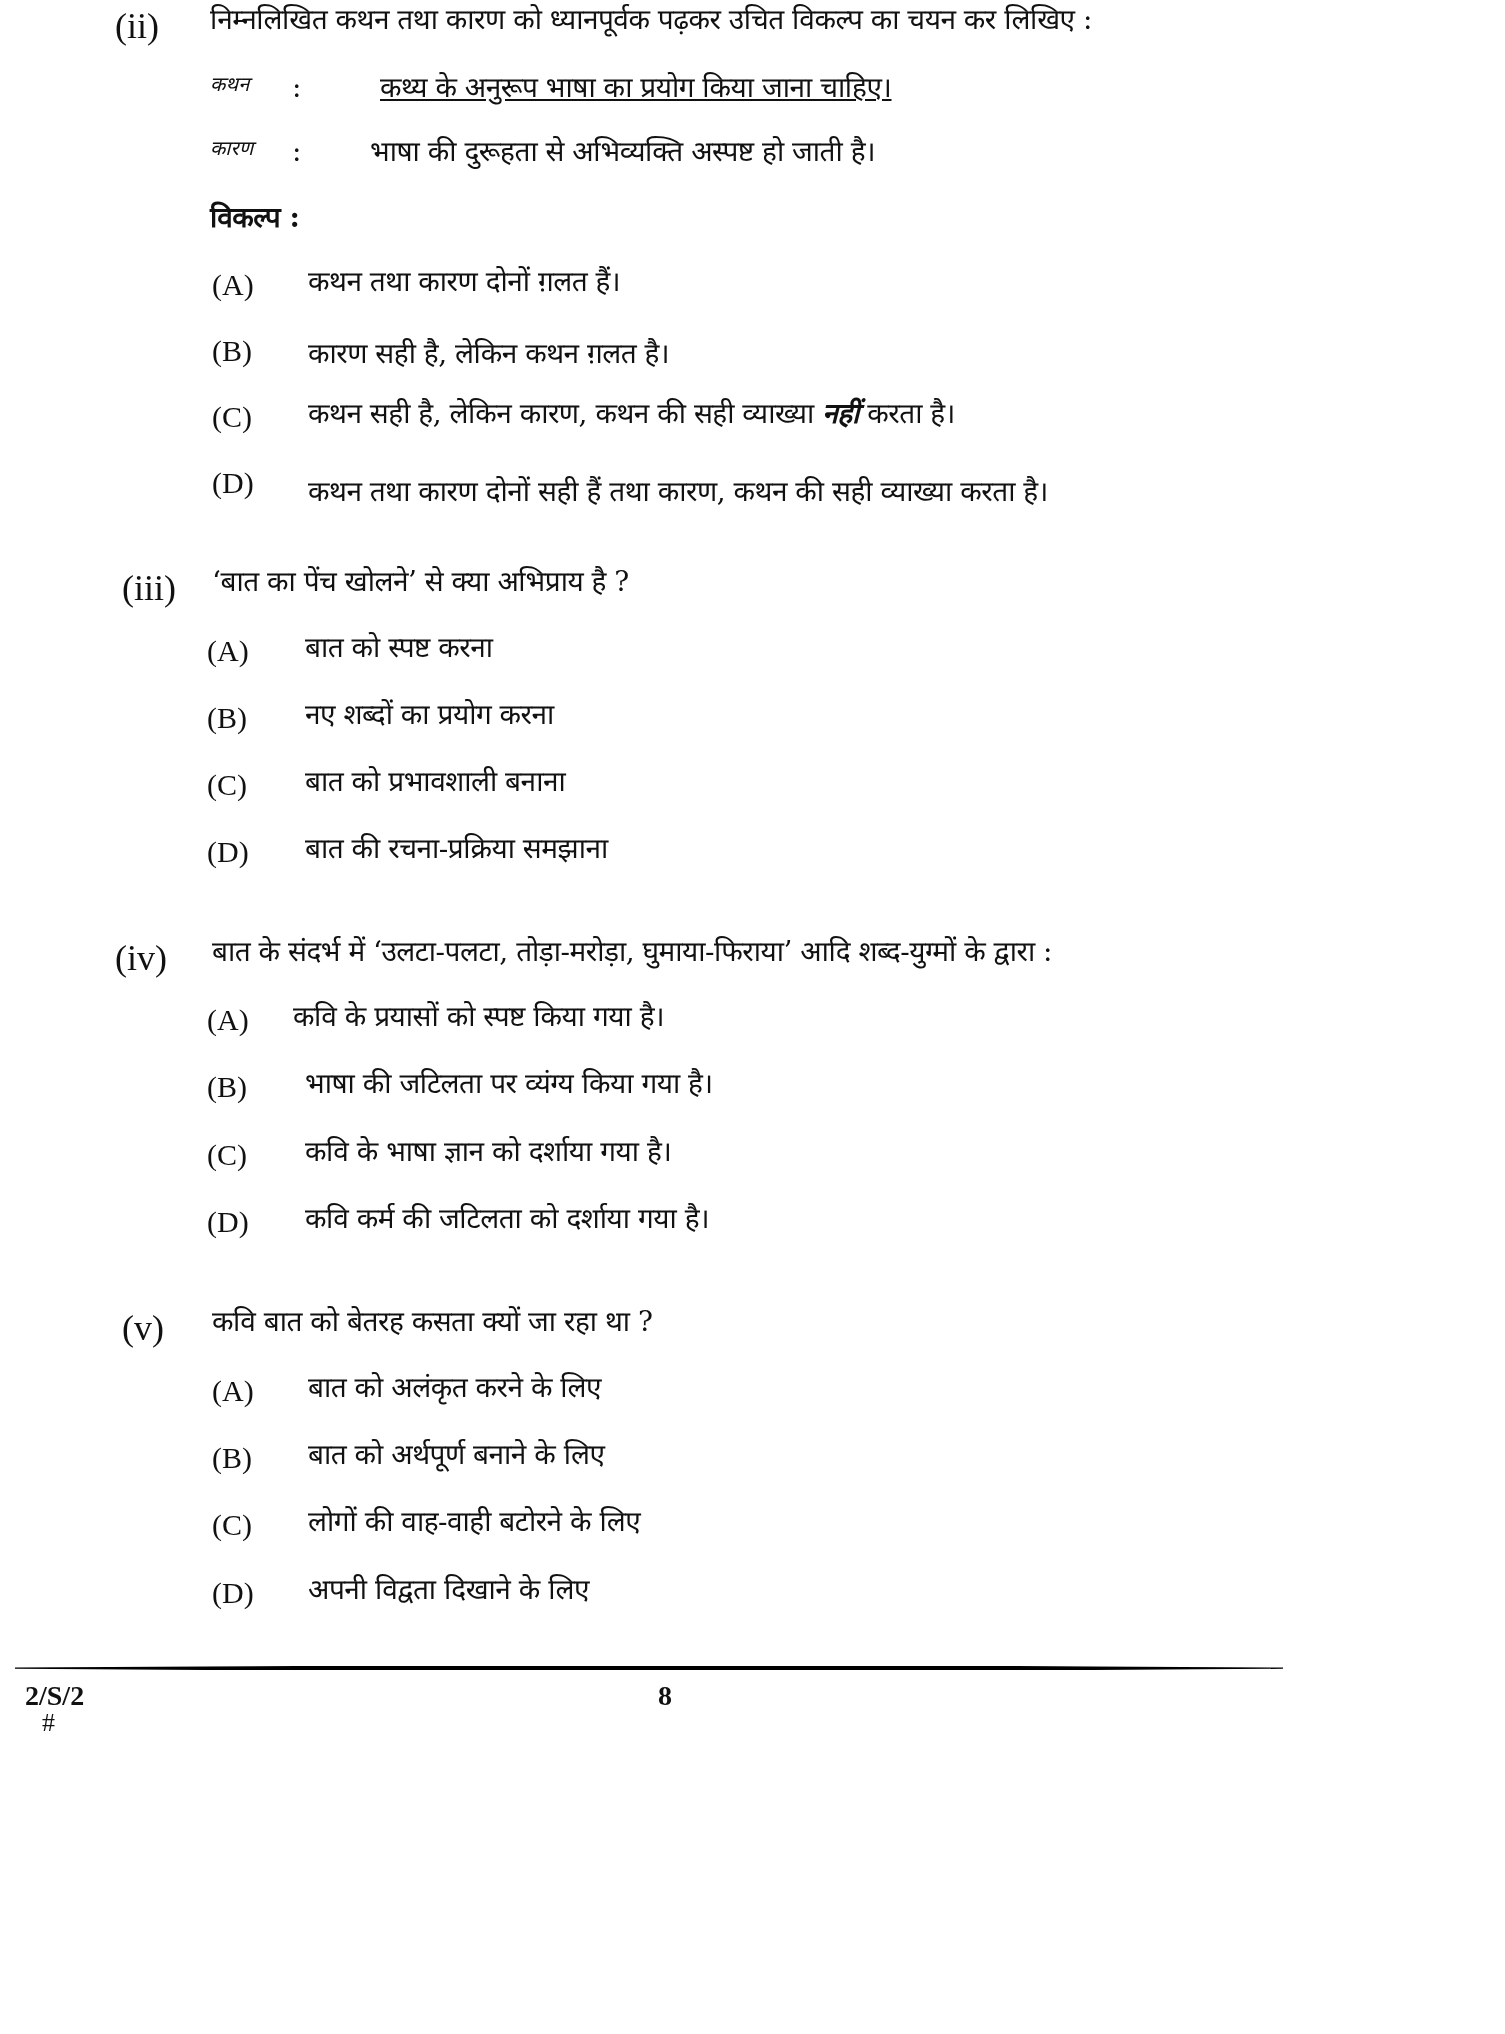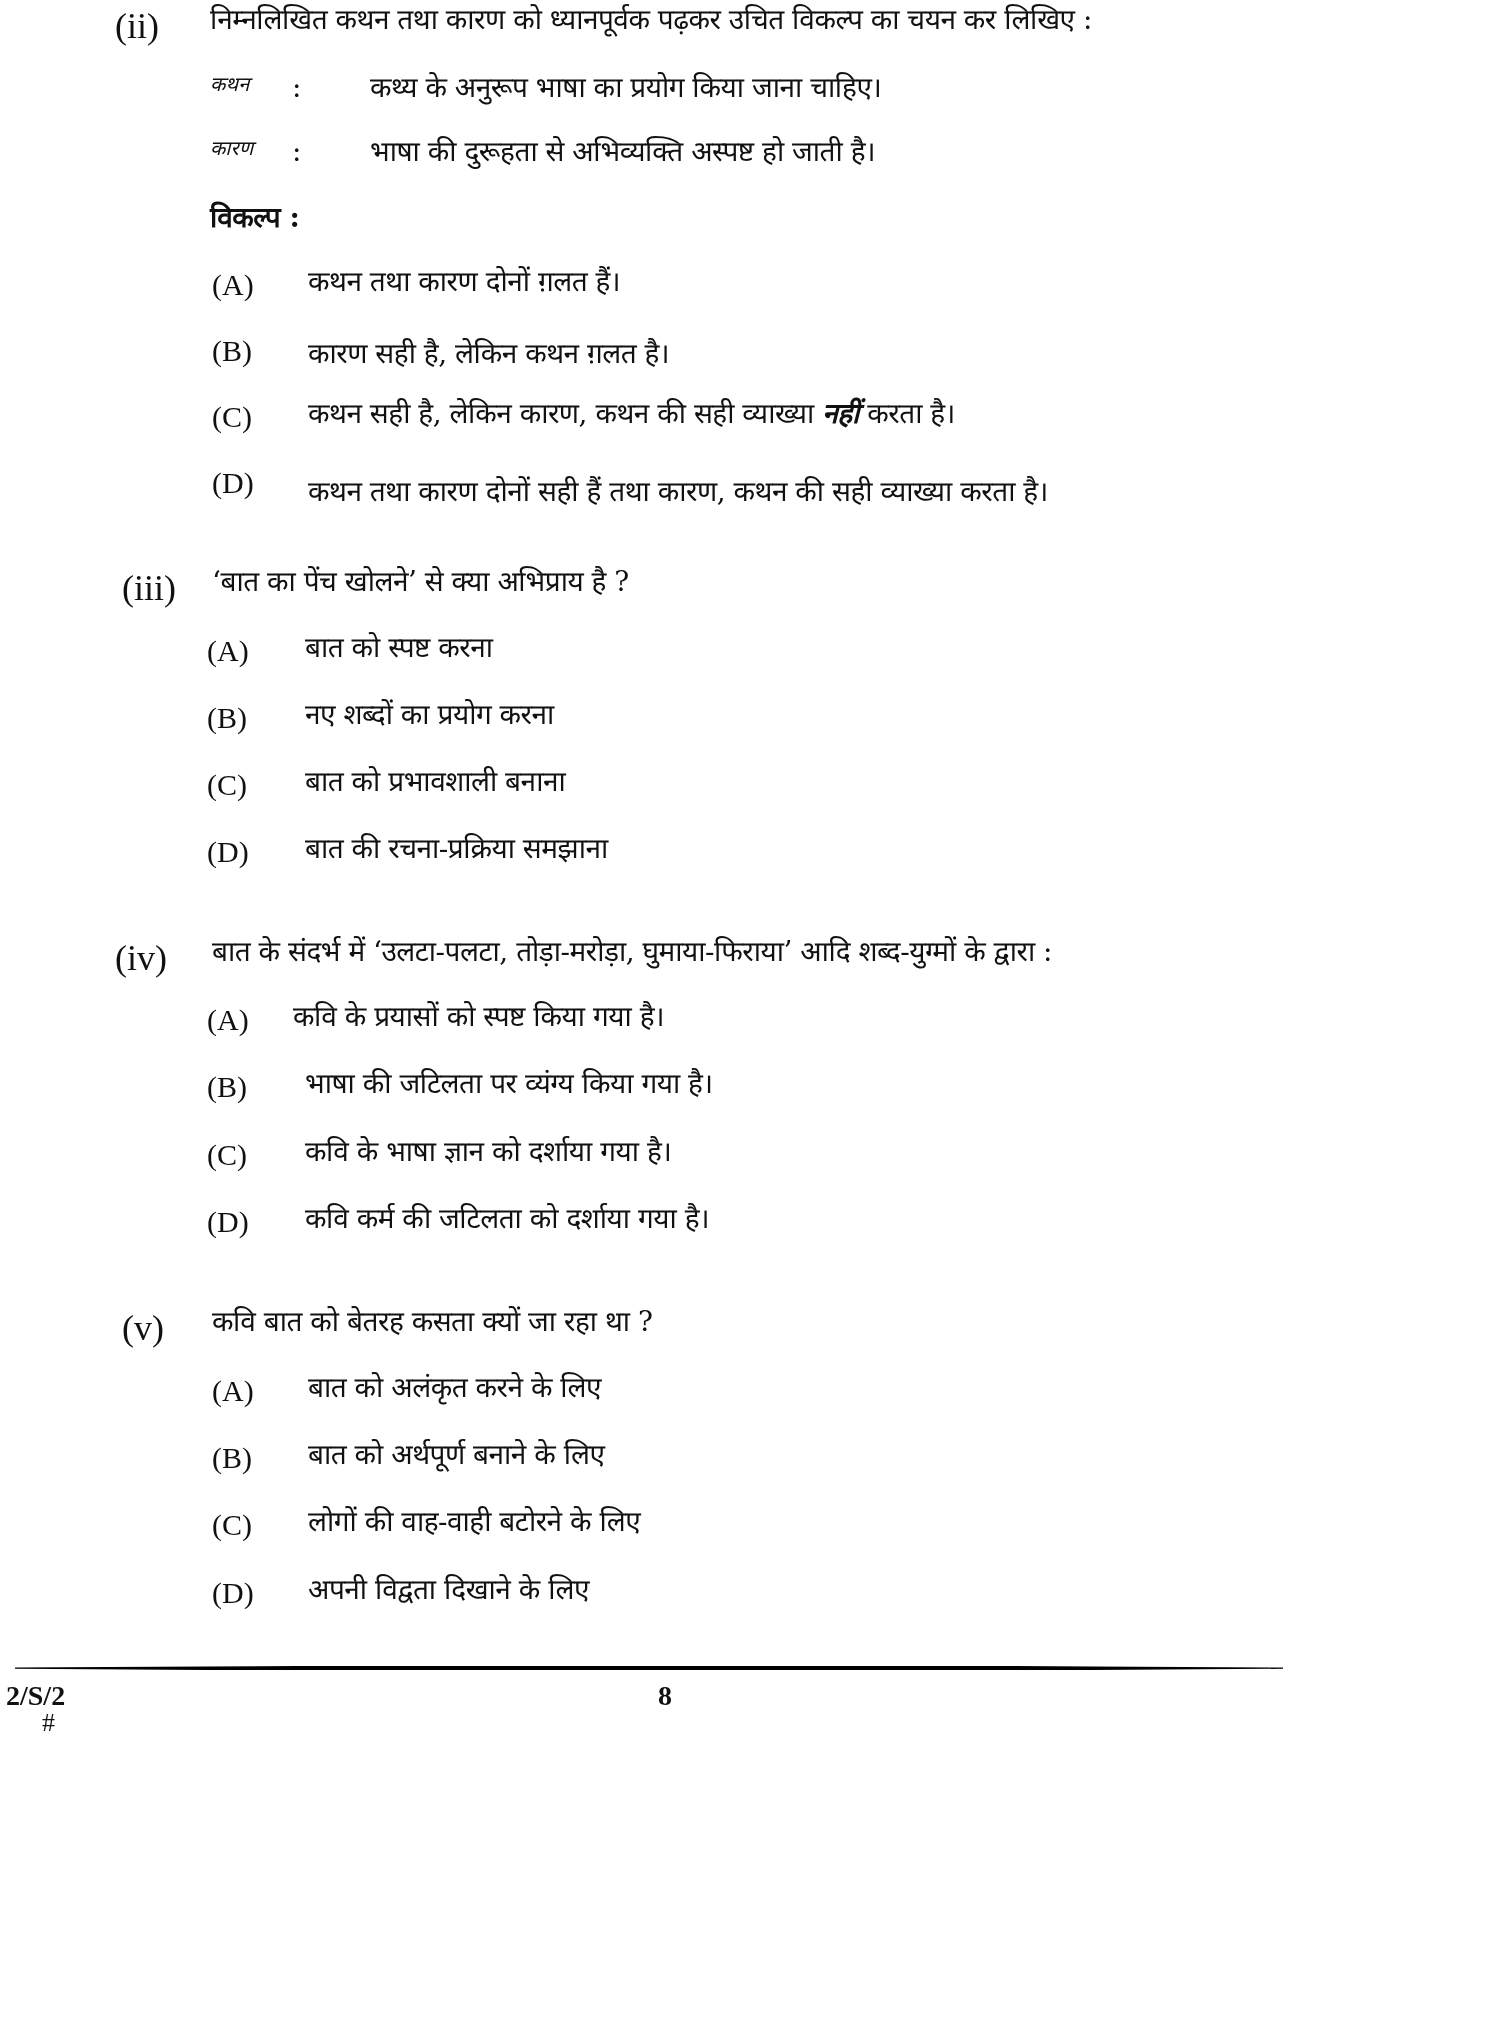--- a/index.html
+++ b/index.html
@@ -28,21 +28,21 @@
 </style>
 </head>
 <body>
 
 <div>
   <span class="abs qnum" style="left:115px; top:8px;">(ii)</span>
   <span class="abs qtext" style="left:210px; top:6px;">निम्नलिखित कथन तथा कारण को ध्यानपूर्वक पढ़कर उचित विकल्प का चयन कर लिखिए :</span>
 
   <span class="abs label-italic" style="left:210px; top:74px;">कथन</span>
   <span class="abs colon" style="left:292px; top:74px;">:</span>
-  <span class="abs qtext" style="left:370px; top:74px;">कथ्य के अनुरूप भाषा का प्रयोग किया जाना चाहिए।</span>
+  <span class="abs qtext" style="left:380px; top:74px;text-decoration:underline;">कथ्य के अनुरूप भाषा का प्रयोग किया जाना चाहिए।</span>
 
   <span class="abs label-italic" style="left:210px; top:138px;">कारण</span>
   <span class="abs colon" style="left:292px; top:138px;">:</span>
   <span class="abs qtext" style="left:370px; top:138px;">भाषा की दुरूहता से अभिव्यक्ति अस्पष्ट हो जाती है।</span>
 
   <span class="abs qtext bold" style="left:210px; top:204px;">विकल्प :</span>
 
   <div>
     <span class="abs optlabel" style="left:212px; top:270px;">(A)</span>
     <span class="abs opttext" style="left:308px; top:268px;">कथन तथा कारण दोनों ग़लत हैं।</span>
@@ -97,15 +97,15 @@
     <span class="abs optlabel" style="left:212px; top:1443px;">(B)</span>
     <span class="abs opttext" style="left:308px; top:1441px;">बात को अर्थपूर्ण बनाने के लिए</span>
     <span class="abs optlabel" style="left:212px; top:1510px;">(C)</span>
     <span class="abs opttext" style="left:308px; top:1508px;">लोगों की वाह-वाही बटोरने के लिए</span>
     <span class="abs optlabel" style="left:212px; top:1578px;">(D)</span>
     <span class="abs opttext" style="left:308px; top:1576px;">अपनी विद्वता दिखाने के लिए</span>
   </div>
 </div>
 
 <div class="rule"></div>
-<span class="abs footer-code" style="left:6px; top:1682px;">2/S/2</span>
+<span class="abs footer-code" style="left:25px; top:1682px;">2/S/2</span>
 <span class="abs footer-page" style="left:658px; top:1682px;">8</span>
 <span class="abs footer-hash" style="left:42px; top:1710px;">#</span>
 
 </body></html>

